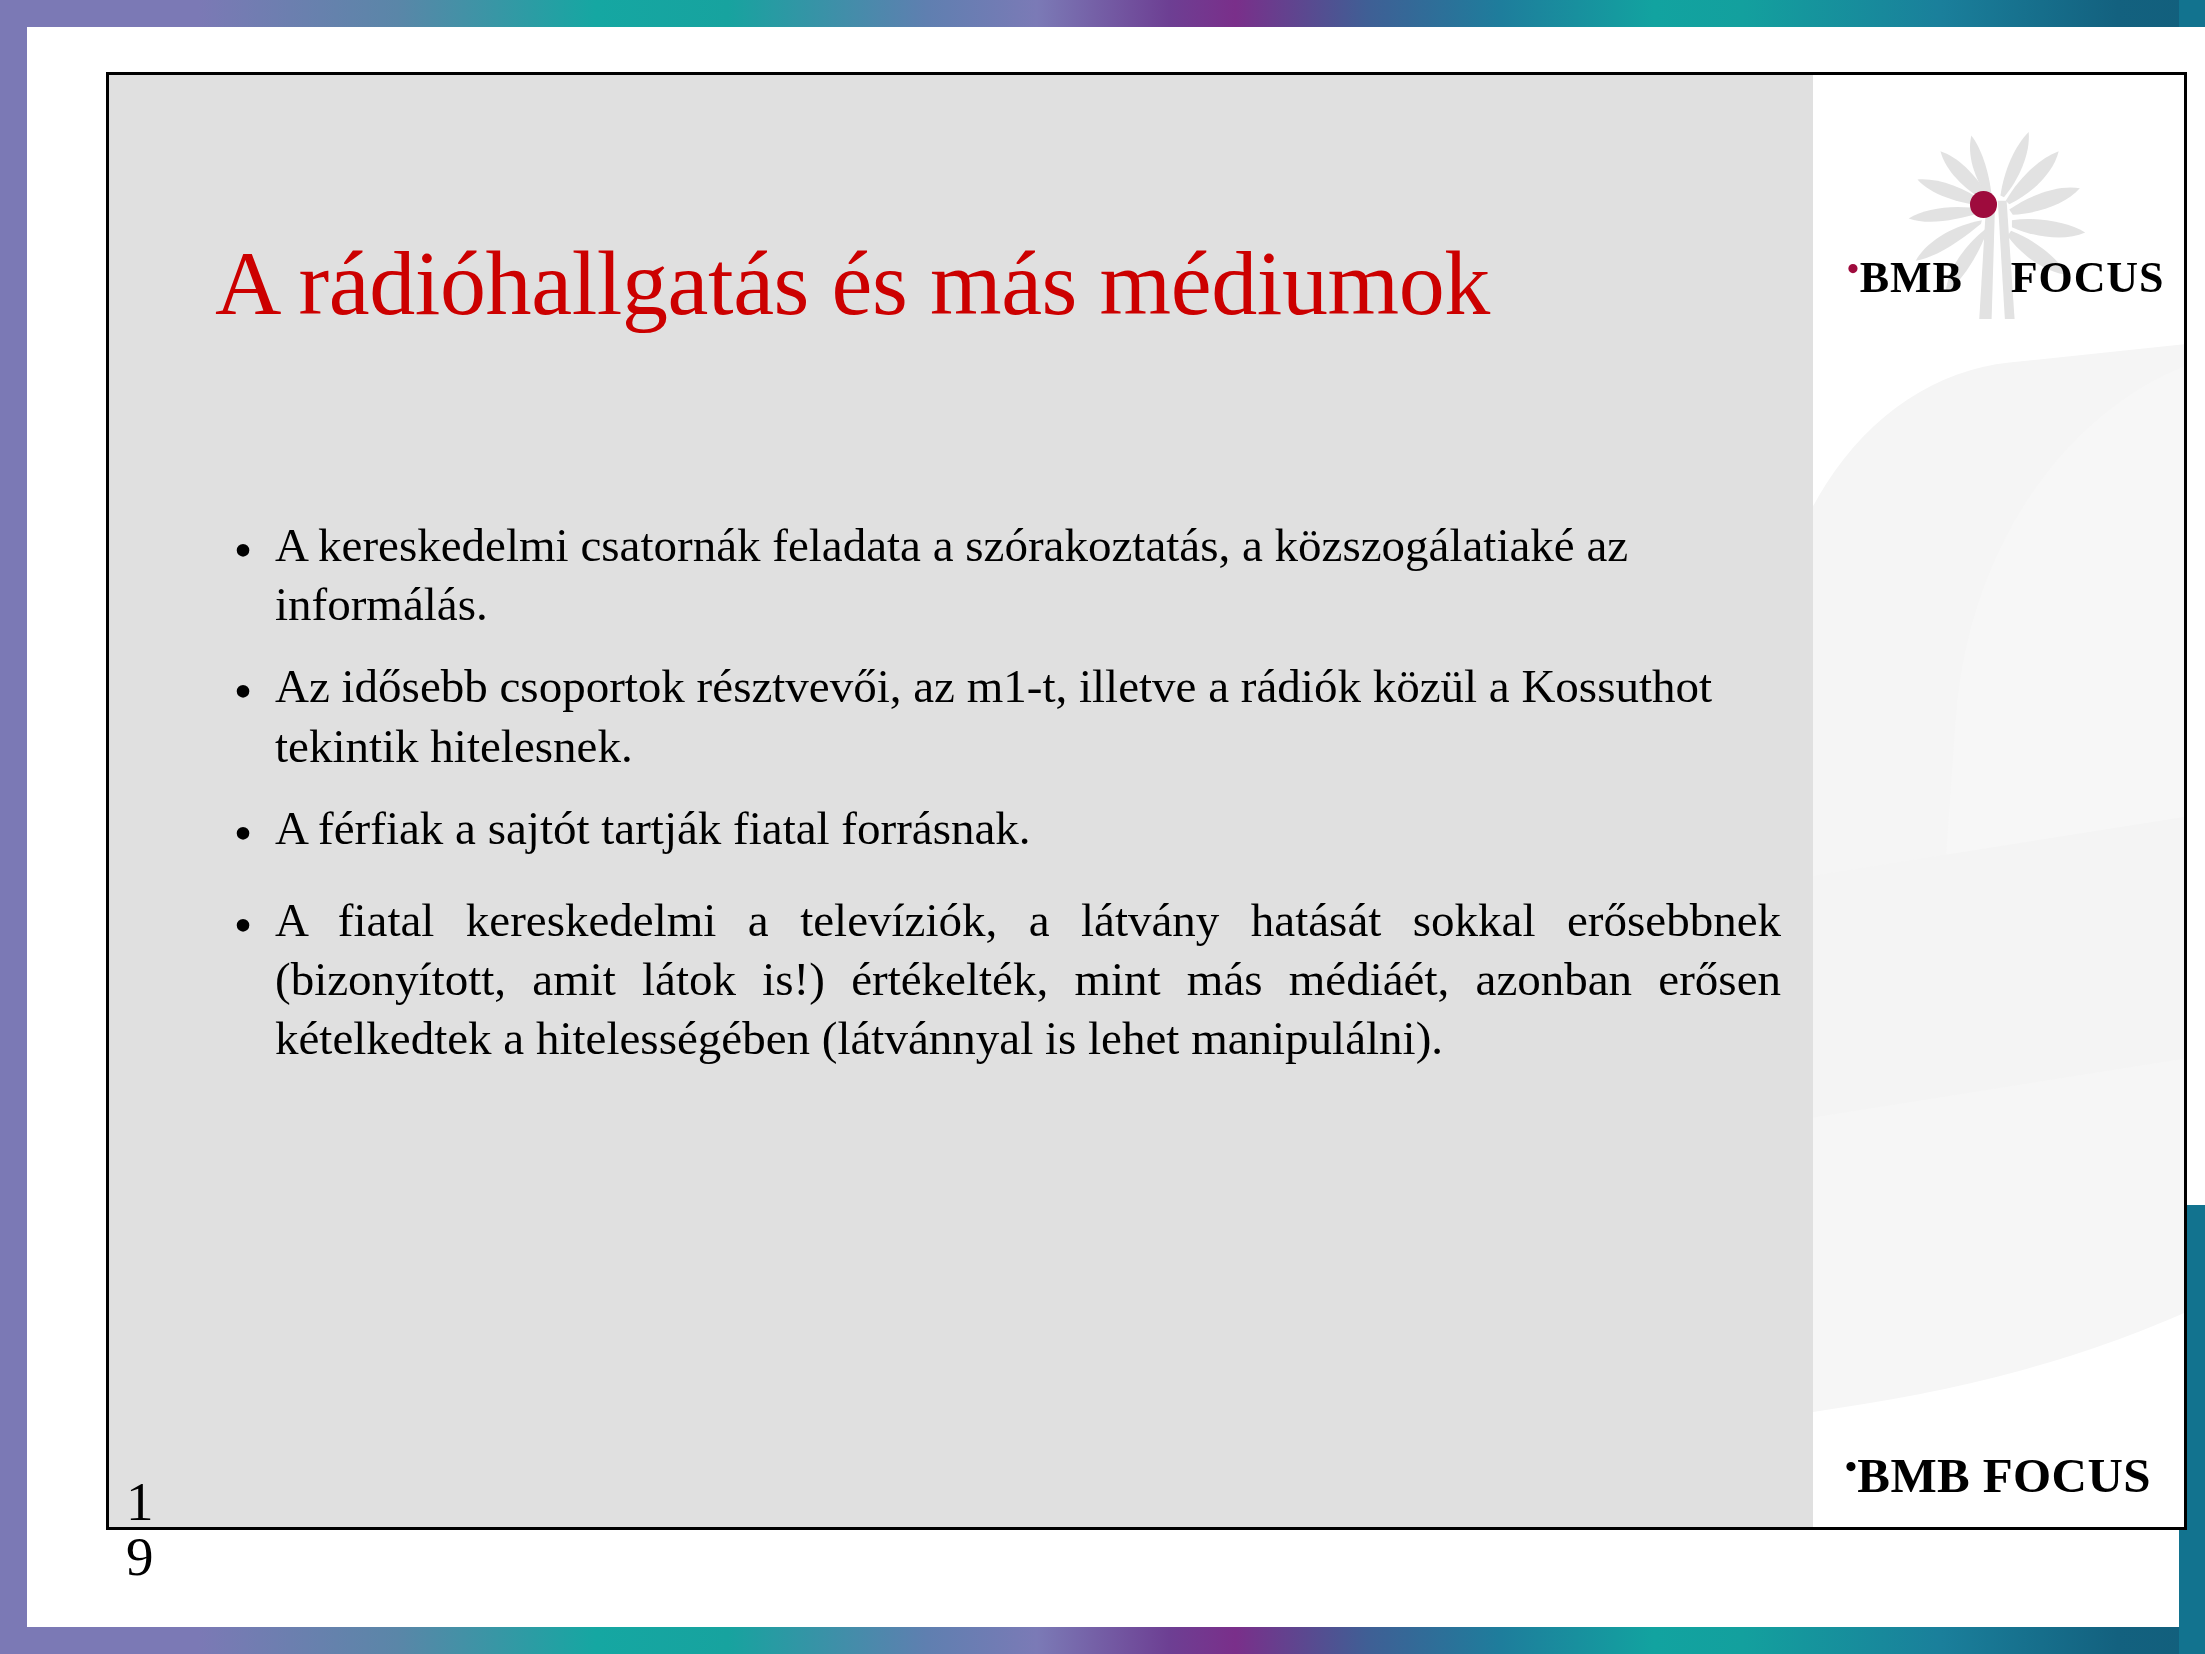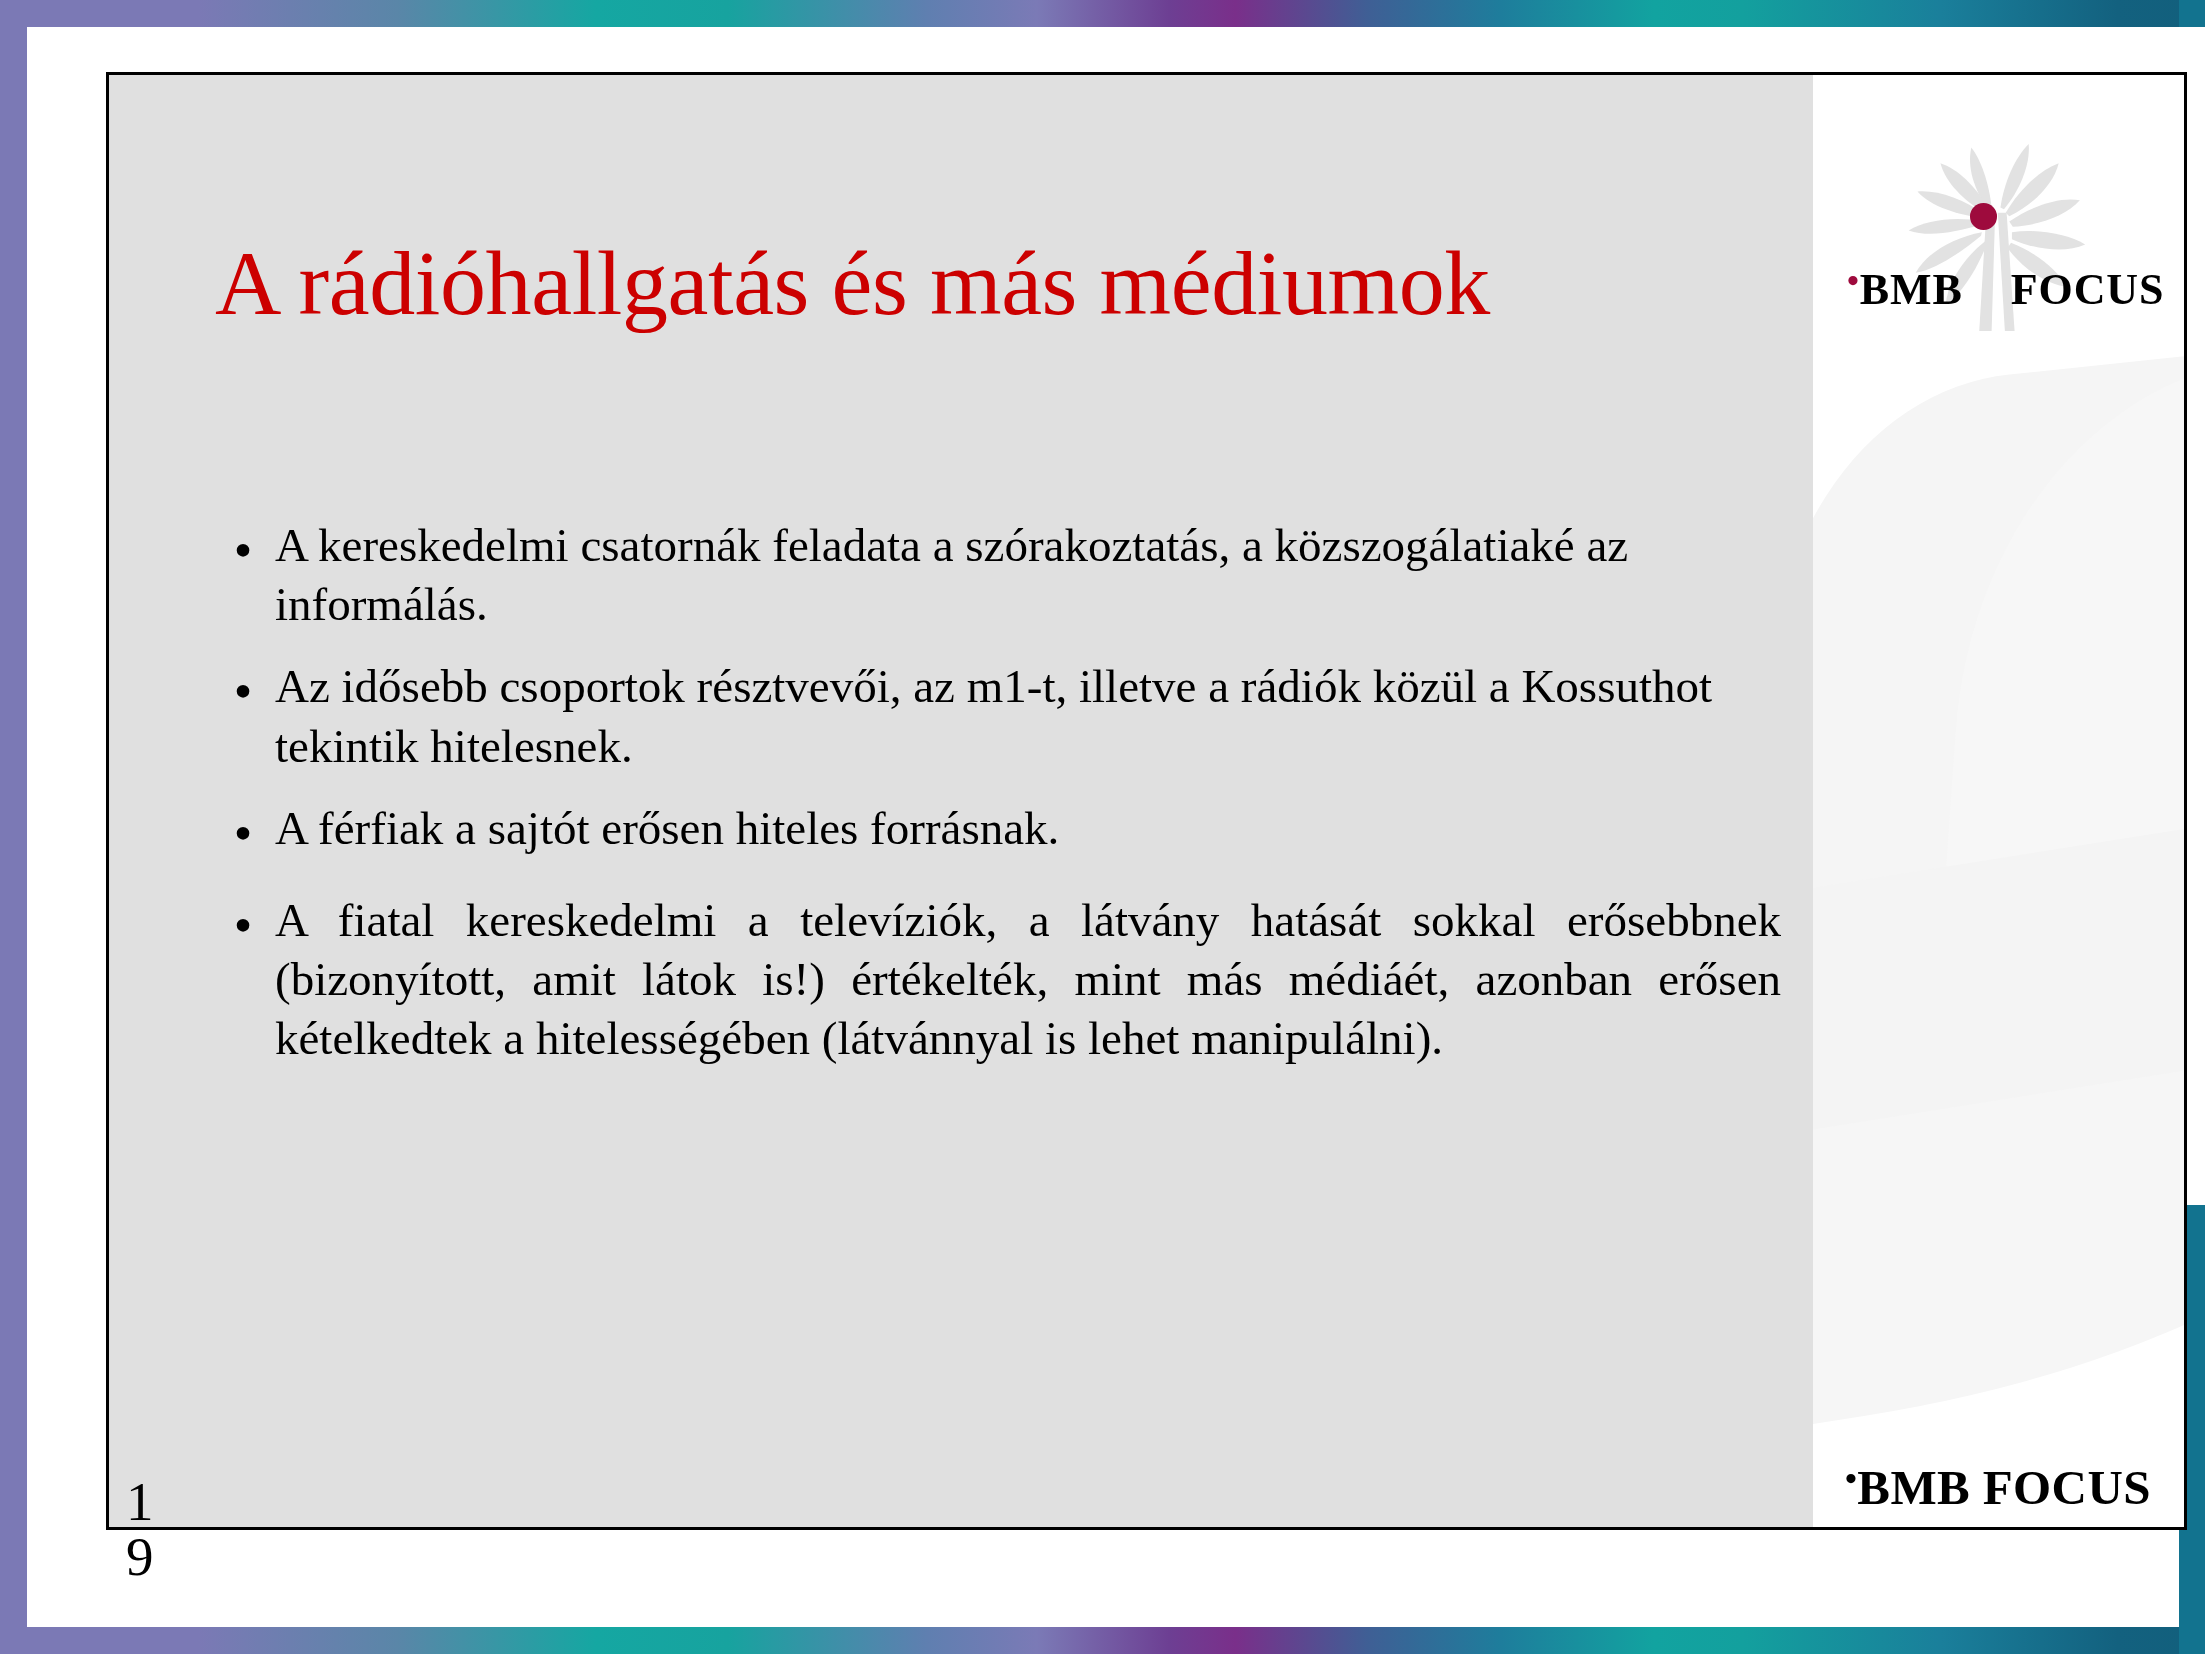--- a/index.html
+++ b/index.html
@@ -92,21 +92,21 @@
     left: 0;
     top: 0;
     width: 1704px;
     height: 100%;
     background: #e0e0e0;
   }
   
   #logo-panel {
     position: absolute;
     left: 1704px;
-    top: 12px;
+    top: 0;
     right: 0;
     height: 100%;
     background: #ffffff;
     overflow: hidden;
   }
 
   
   .watermark {
     position: absolute;
     background: #f5f5f5;
@@ -284,21 +284,21 @@
             <div class="bullet-text">A kereskedelmi csatornák feladata a szórakoztatás, a közszogálatiaké az informálás.</div>
           </div>
 
           <div class="bullet-row">
             <div class="bullet-mark">•</div>
             <div class="bullet-text">Az idősebb csoportok résztvevői, az m1-t, illetve a rádiók közül a Kossuthot tekintik hitelesnek.</div>
           </div>
 
           <div class="bullet-row">
             <div class="bullet-mark">•</div>
-            <div class="bullet-text">A férfiak a sajtót erősen hiteles forrásnak.</div>
+            <div class="bullet-text">A férfiak a sajtót tartják fiatal forrásnak.</div>
           </div>
 
           <div class="bullet-row">
             <div class="bullet-mark">•</div>
             <div class="bullet-text justify">A fiatal kereskedelmi a televíziók, a látvány hatását sokkal erősebbnek (bizonyított, amit látok is!) értékelték, mint más médiáét, azonban erősen kételkedtek a hitelességében (látvánnyal is lehet manipulálni).</div>
           </div>
 
         </div>
       </div>
 

